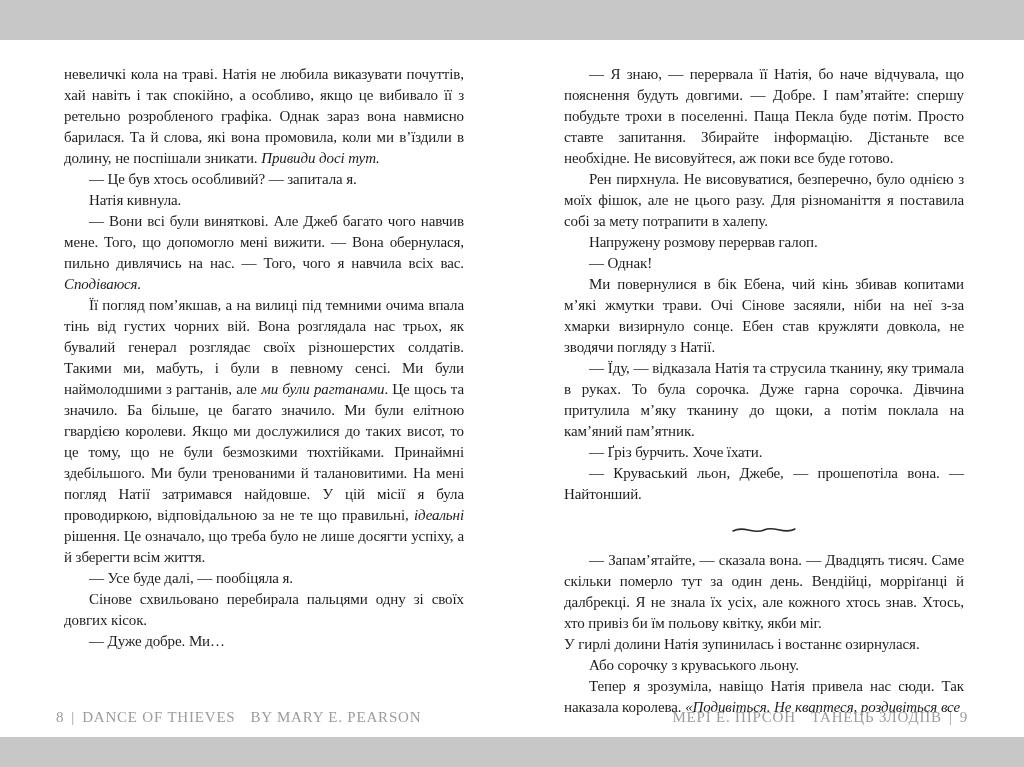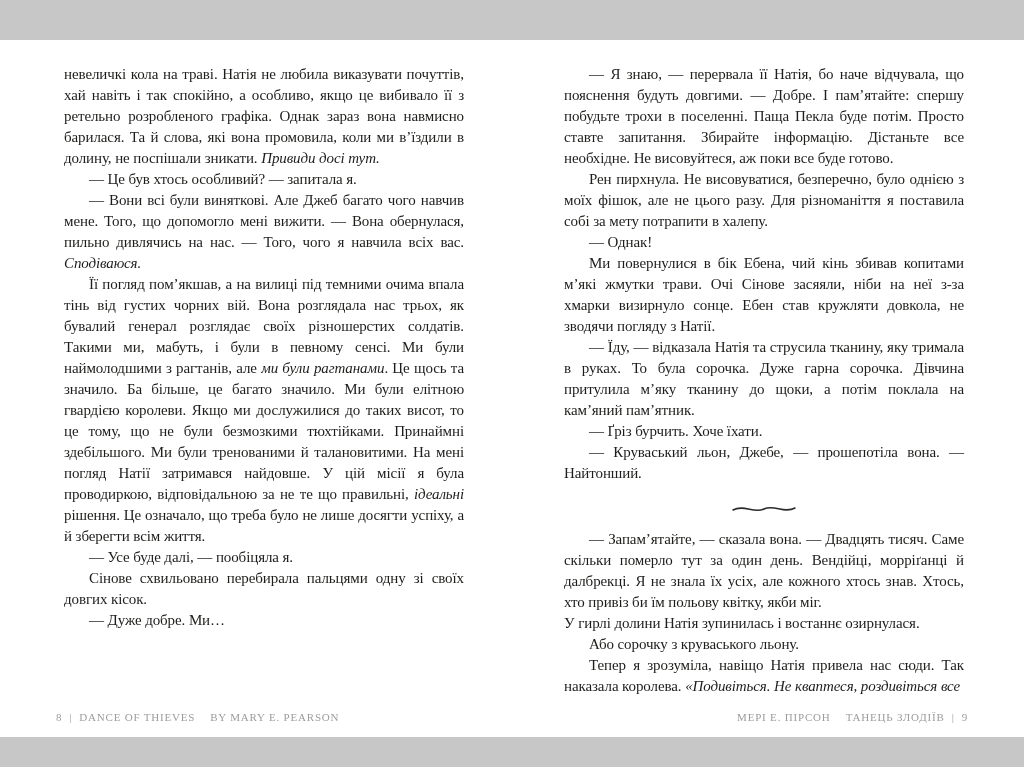--- a/index.html
+++ b/index.html
@@ -46,47 +46,49 @@
     text-align:center;
     margin:20px 0 15px;
     line-height:10px;
   }
   .footer{
     position:absolute;
     left:0;right:0;bottom:13px;
     display:flex;
     justify-content:space-between;
     padding:0 56px;
-    font-size:11px;
+    font-size:15px;
     line-height:14px;
     color:var(--footer-color);
     letter-spacing:0.8px;
   }
   .footer .sep{margin:0 7px;}
   .footer .gap{margin-left:15px;}
 </style>
 </head>
 <body>
 
 <div class="viewer">
   <div class="page">
 
     <div class="columns">
       <div class="column">
           <p class="para"><span>невеличкі кола на траві. Натія не любила виказувати почуттів, хай навіть і так спокійно, а особливо, якщо це вибивало її з ретельно розробленого графіка. Однак зараз вона навмисно барилася. Та й слова, які вона промовила, коли ми в’їздили в долину, не поспішали зникати. </span><em>Привиди досі тут.</em></p>
           <p class="para indent"><span>— Це був хтось особливий? — запитала я.</span></p>
+          <p class="para indent"><span>Натія кивнула.</span></p>
           <p class="para indent"><span>— Вони всі були виняткові. Але Джеб багато чого навчив мене. Того, що допомогло мені вижити. — Вона обернулася, пильно дивлячись на нас. — Того, чого я навчила всіх вас. </span><em>Сподіваюся.</em></p>
           <p class="para indent"><span>Її погляд пом’якшав, а на вилиці під темними очима впала тінь від густих чорних вій. Вона розглядала нас трьох, як бувалий генерал розглядає своїх різношерстих солдатів. Такими ми, мабуть, і були в певному сенсі. Ми були наймолодшими з рагтанів, але </span><em>ми були рагтанами</em><span>. Це щось та значило. Ба більше, це багато значило. Ми були елітною гвардією королеви. Якщо ми дослужилися до таких висот, то це тому, що не були безмозкими тюхтійками. Принаймні здебільшого. Ми були тренованими й талановитими. На мені погляд Натії затримався найдовше. У цій місії я була проводиркою, відповідальною за не те що правильні, </span><em>ідеальні</em><span> рішення. Це означало, що треба було не лише досягти успіху, а й зберегти всім життя.</span></p>
           <p class="para indent"><span>— Усе буде далі, — пообіцяла я.</span></p>
           <p class="para indent"><span>Сінове схвильовано перебирала пальцями одну зі своїх довгих кісок.</span></p>
           <p class="para indent"><span>— Дуже добре. Ми…</span></p>
         </div>
       <div class="column">
           <p class="para indent"><span>— Я знаю, — перервала її Натія, бо наче відчувала, що пояснення будуть довгими. — Добре. І пам’ятайте: спершу побудьте трохи в поселенні. Паща Пекла буде потім. Просто ставте запитання. Збирайте інформацію. Дістаньте все необхідне. Не висовуйтеся, аж поки все буде готово.</span></p>
           <p class="para indent"><span>Рен пирхнула. Не висовуватися, безперечно, було однією з моїх фішок, але не цього разу. Для різноманіття я поставила собі за мету потрапити в халепу.</span></p>
+          <p class="para indent"><span>Напружену розмову перервав галоп.</span></p>
           <p class="para indent"><span>— Однак!</span></p>
           <p class="para indent"><span>Ми повернулися в бік Ебена, чий кінь збивав копитами м’які жмутки трави. Очі Сінове засяяли, ніби на неї з-за хмарки визирнуло сонце. Ебен став кружляти довкола, не зводячи погляду з Натії.</span></p>
           <p class="para indent"><span>— Їду, — відказала Натія та струсила тканину, яку тримала в руках. То була сорочка. Дуже гарна сорочка. Дівчина притулила м’яку тканину до щоки, а потім поклала на кам’яний пам’ятник.</span></p>
           <p class="para indent"><span>— Ґріз бурчить. Хоче їхати.</span></p>
           <p class="para indent"><span>— Круваський льон, Джебе, — прошепотіла вона. — Найтонший.</span></p>
           <div class="scene-divider"><svg width="66" height="10" viewBox="0 0 66 10" aria-hidden="true">
               <path d="M2 6 C 13 0, 23 10, 33 5 C 43 0, 53 10, 64 4" stroke="#2a2a2a" stroke-width="1.5" fill="none" stroke-linecap="round"></path>
             </svg></div>
           <p class="para indent"><span>— Запам’ятайте, — сказала вона. — Двадцять тисяч. Саме скільки померло тут за один день. Вендійці, морріґанці й далбрекці. Я не знала їх усіх, але кожного хтось знав. Хтось, хто привіз би їм польову квітку, якби міг.</span></p>
           <p class="para"><span>У гирлі долини Натія зупинилась і востаннє озирнулася.</span></p>

